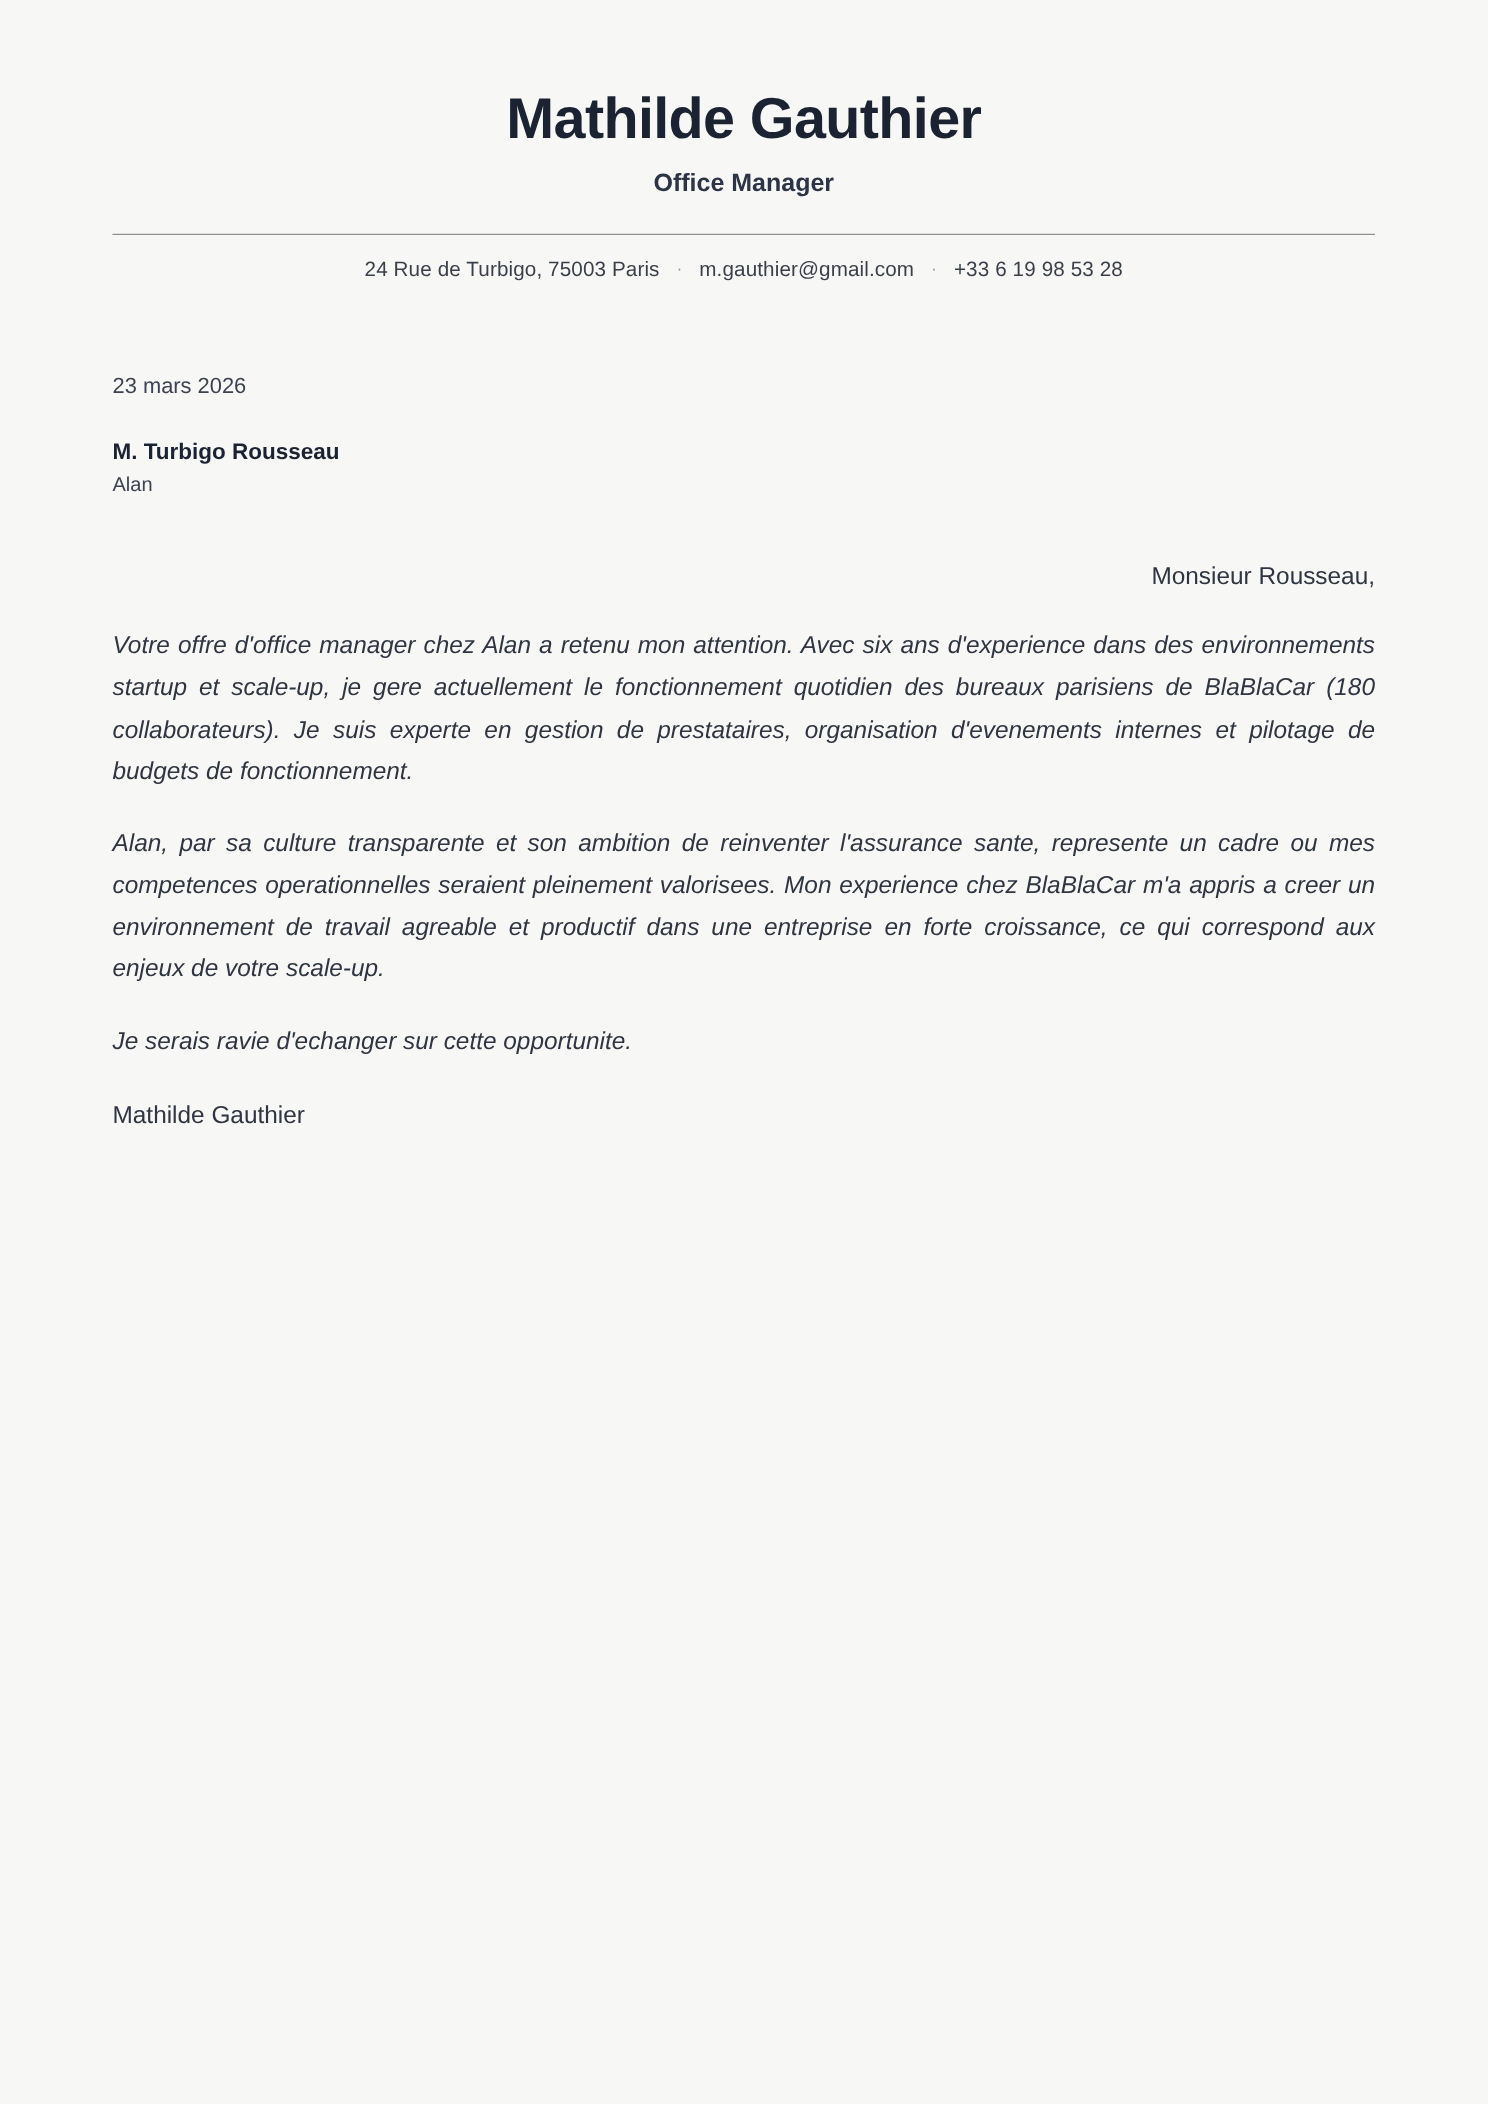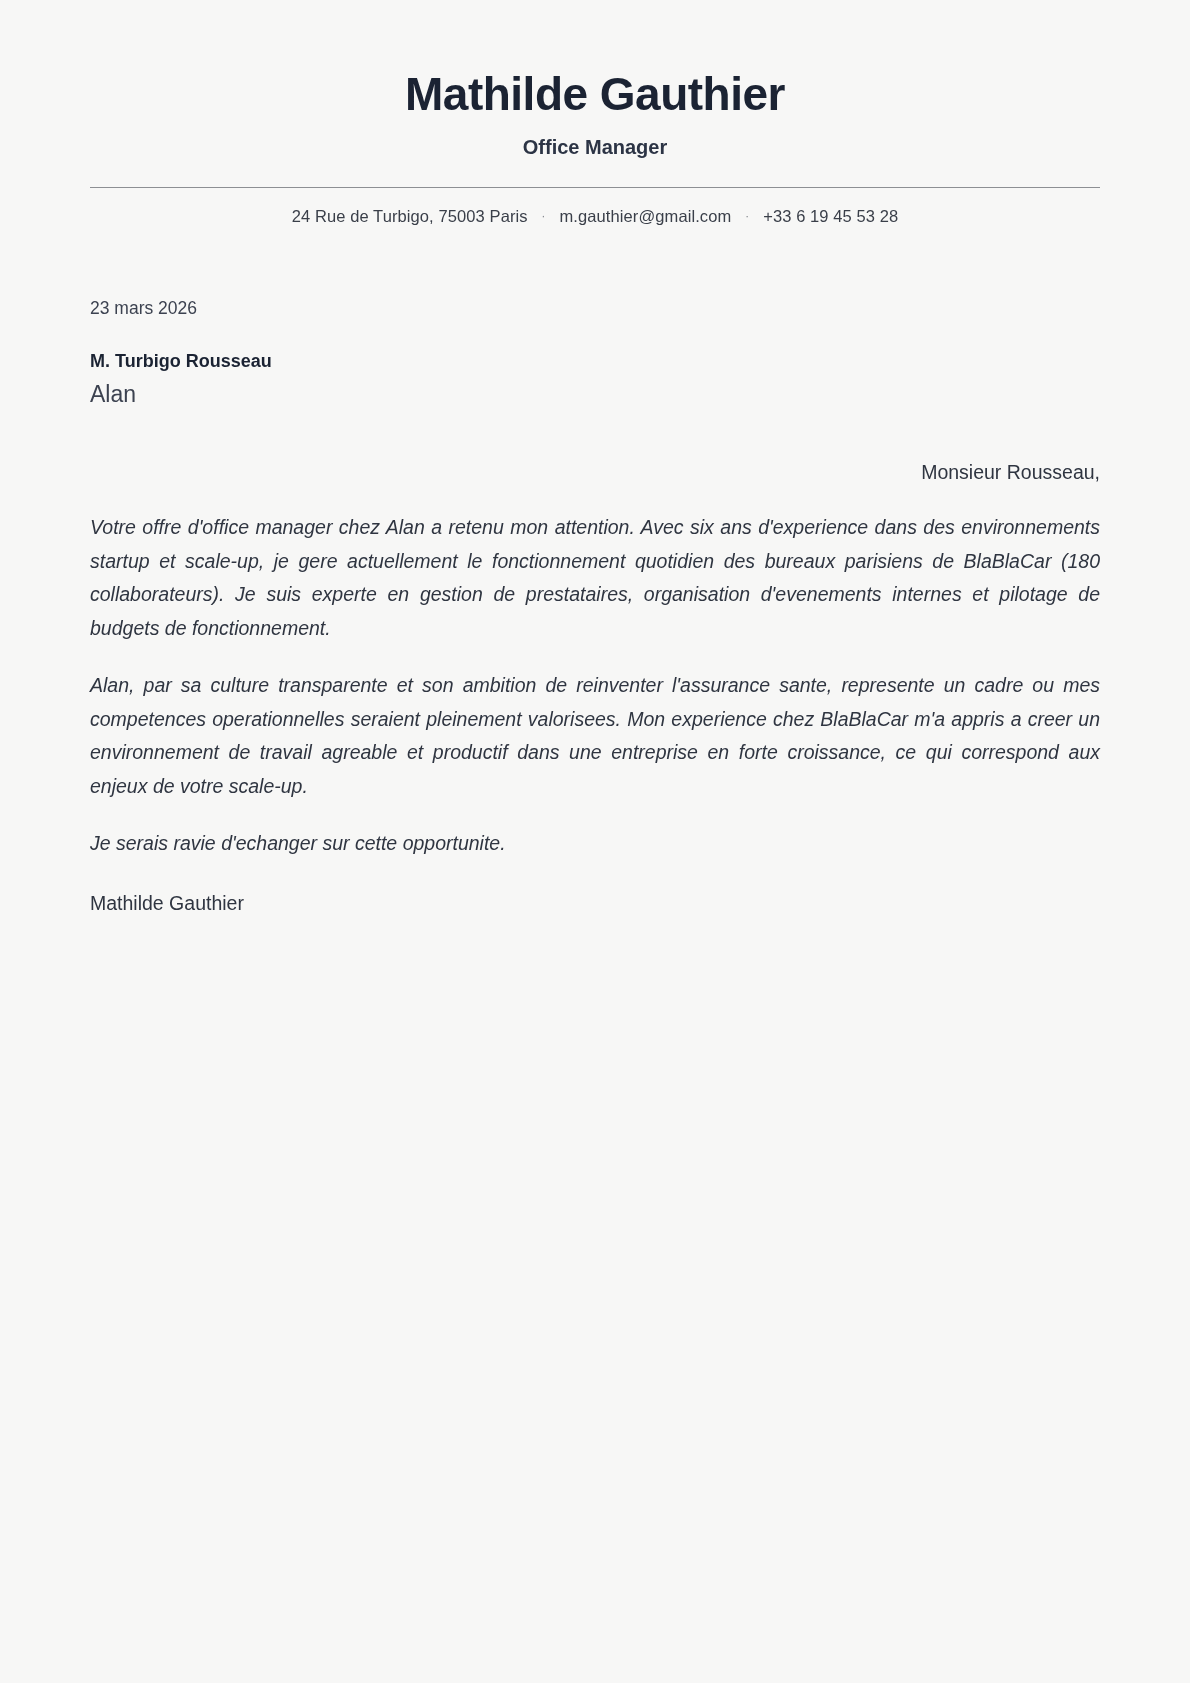--- a/index.html
+++ b/index.html
@@ -83,21 +83,21 @@
   }
 
   .recipient-name {
     font-size: 18px;
     font-weight: bold;
     color: #1b2333;
     line-height: 1.5;
   }
 
   .recipient-company {
-    font-size: 23px;
+    font-size: 16px;
     color: #3c4250;
     line-height: 1.5;
     margin-top: 2px;
   }
 
   
   .letter {
     margin-top: 45px;
   }
 
@@ -146,21 +146,21 @@
 
     <div class="job-title">Office Manager</div>
 
     <div class="rule"></div>
 
     <div class="contact-line">
       <span>24 Rue de Turbigo, 75003 Paris</span>
       <span class="contact-sep">·</span>
       <span>m.gauthier@gmail.com</span>
       <span class="contact-sep">·</span>
-      <span>+33 6 19 45 53 28</span>
+      <span>+33 6 19 98 53 28</span>
     </div>
   </div>
 
   <div class="meta">
     <div class="date">23 mars 2026</div>
 
     <div class="recipient">
       <div class="recipient-name">M. Turbigo Rousseau</div>
       <div class="recipient-company">Alan</div>
     </div>

